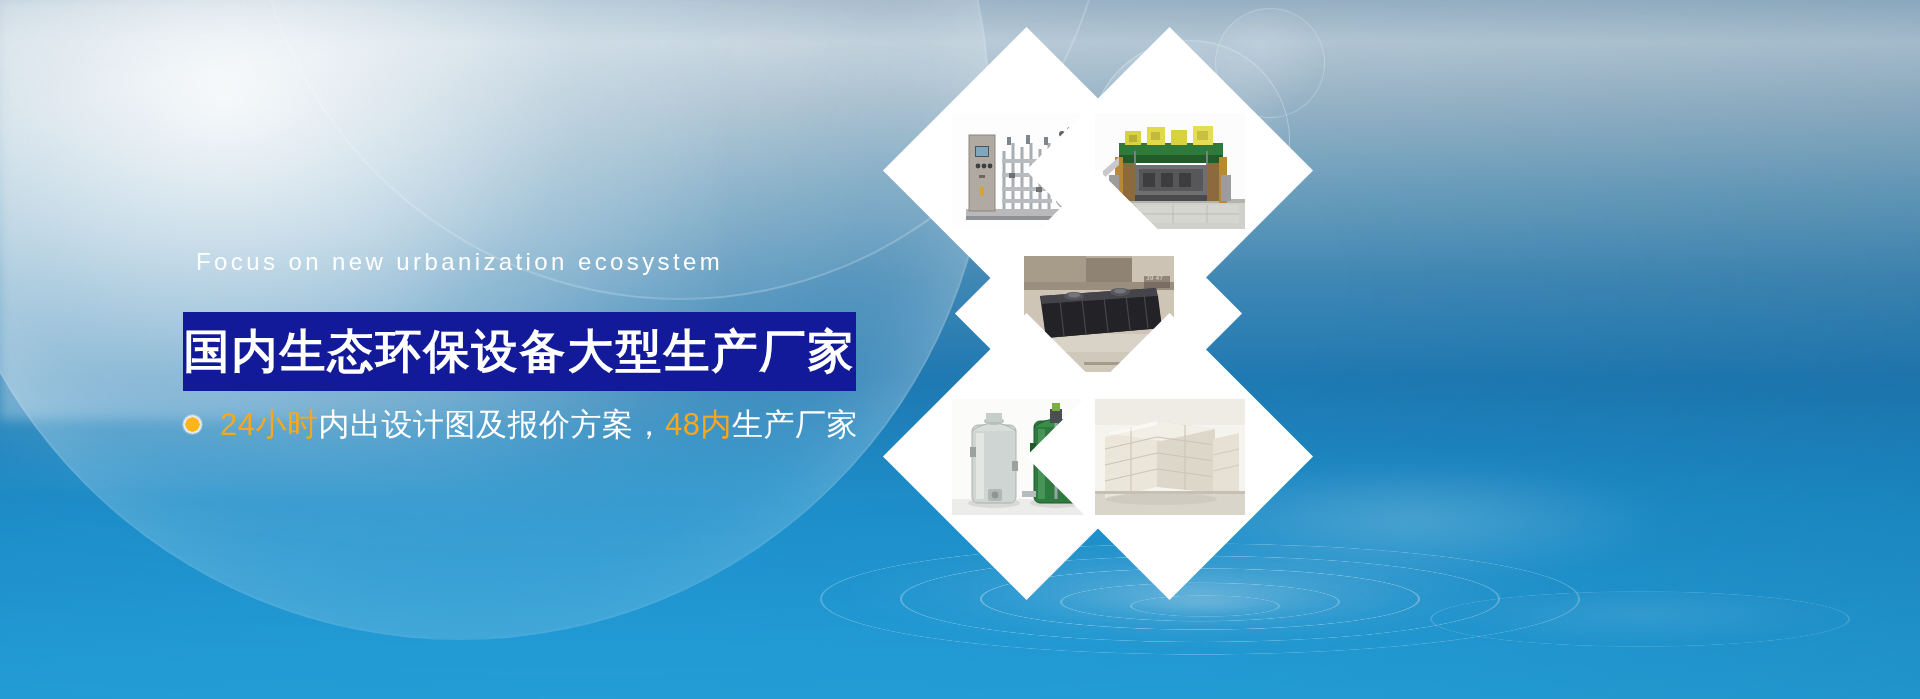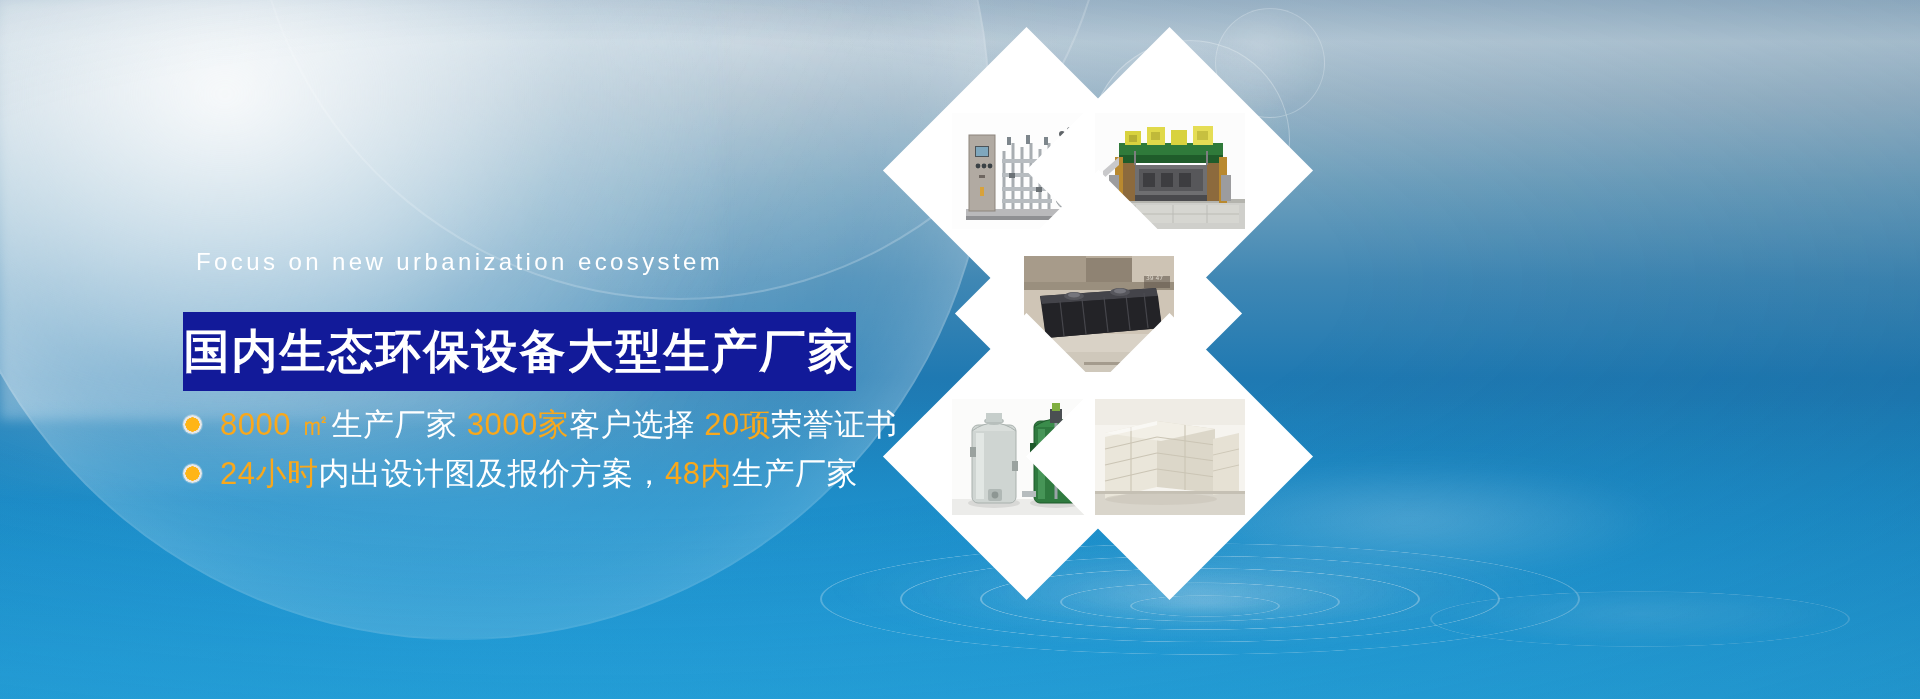--- a/index.html
+++ b/index.html
@@ -174,26 +174,20 @@
 
 
     <div class="subline">Focus on new urbanization ecosystem</div>
 
     <div class="ribbon">
       <span class="ribbon-text">国内生态环保设备大型生产厂家</span>
     </div>
 
     <div class="bullets">
 
-      <div class="bullet-row">
-        <span class="dot"></span>
-        <span class="btxt">
-          <span class="hi">8000 ㎡</span><span>生产厂家 </span><span class="hi">3000家</span><span>客户选择 </span><span class="hi">20项</span><span>荣誉证书</span>
-        </span>
-      </div>
 
       <div class="bullet-row">
         <span class="dot"></span>
         <span class="btxt">
           <span class="hi">24小时</span><span>内出设计图及报价方案，</span><span class="hi">48内</span><span>生产厂家</span>
         </span>
       </div>
 
     </div>
   </div>

